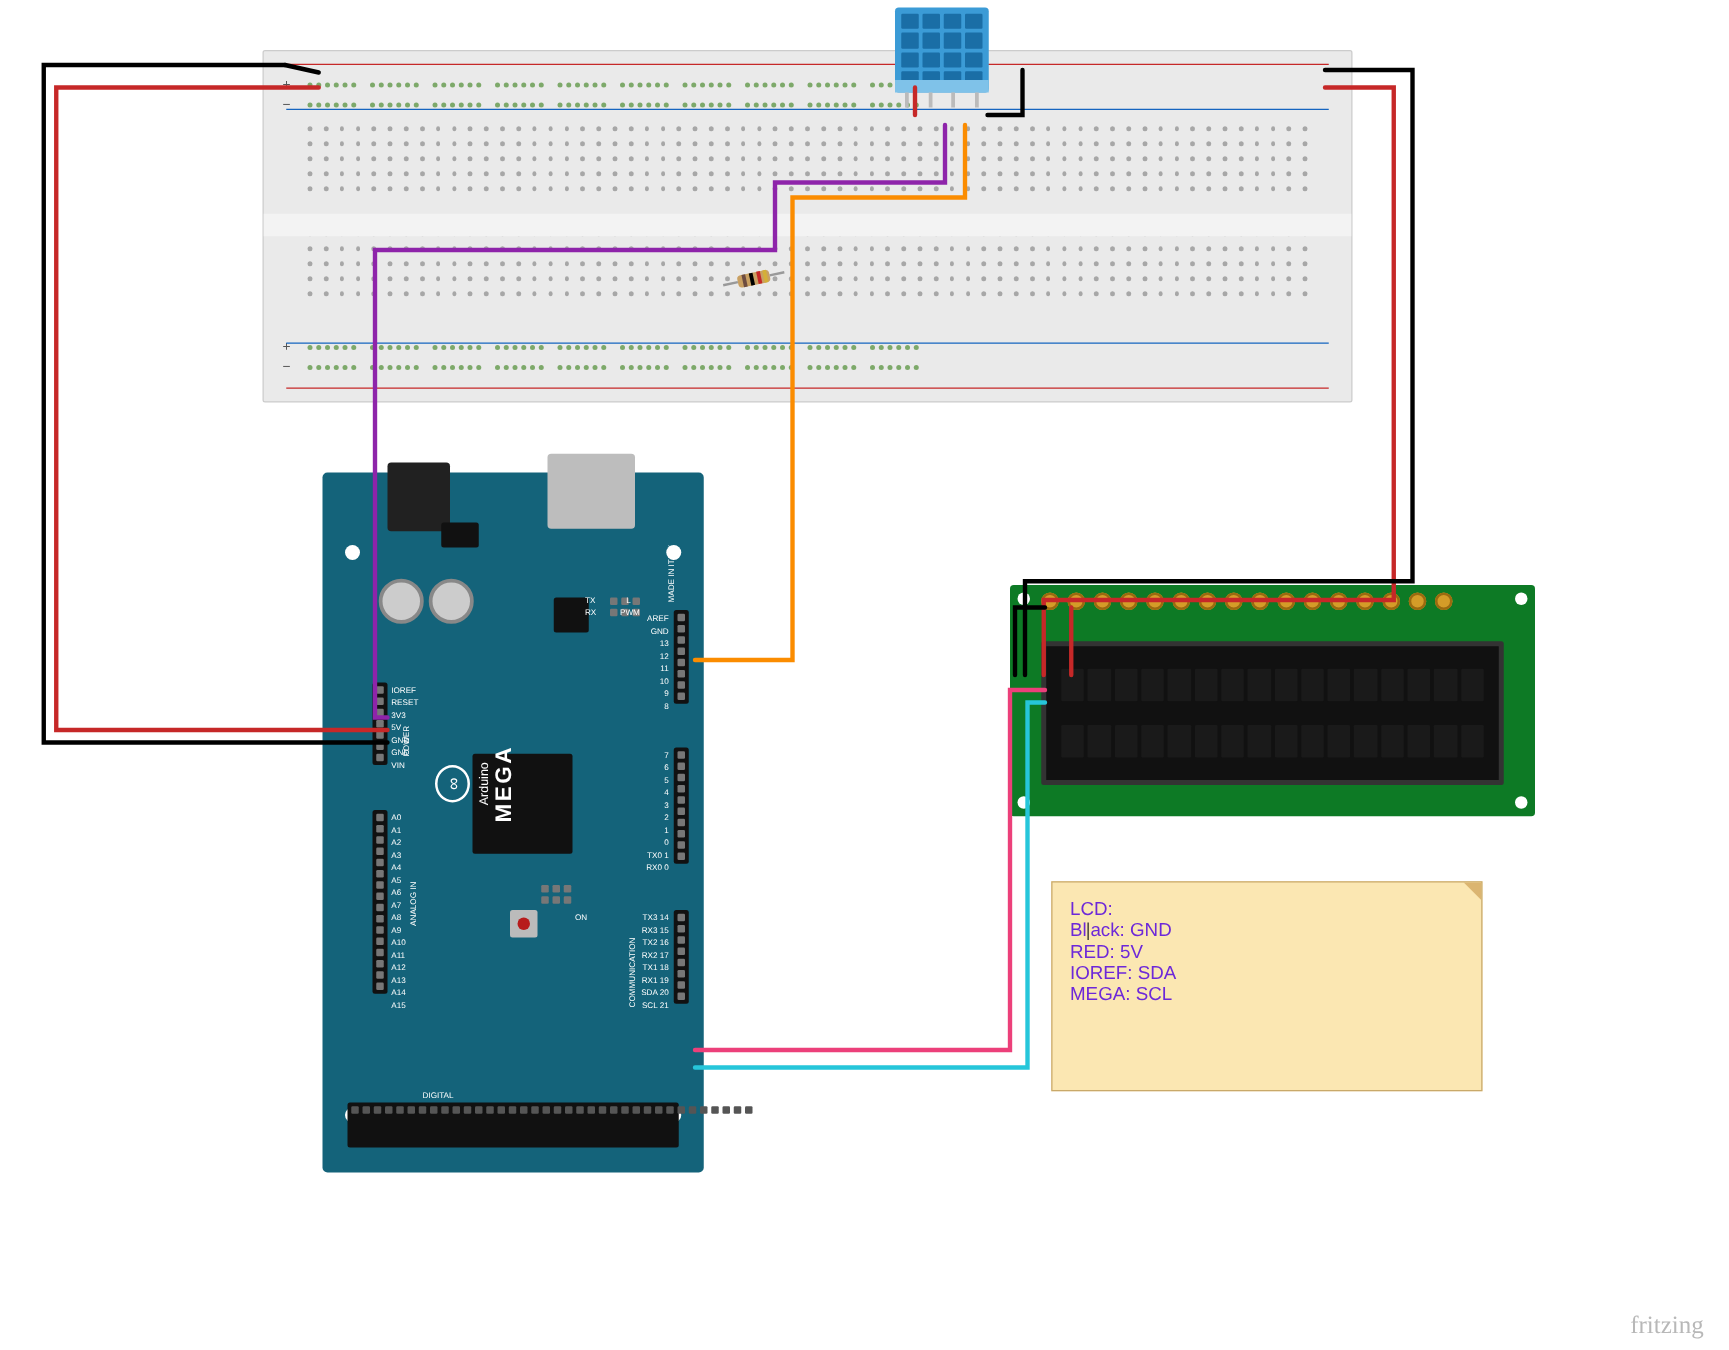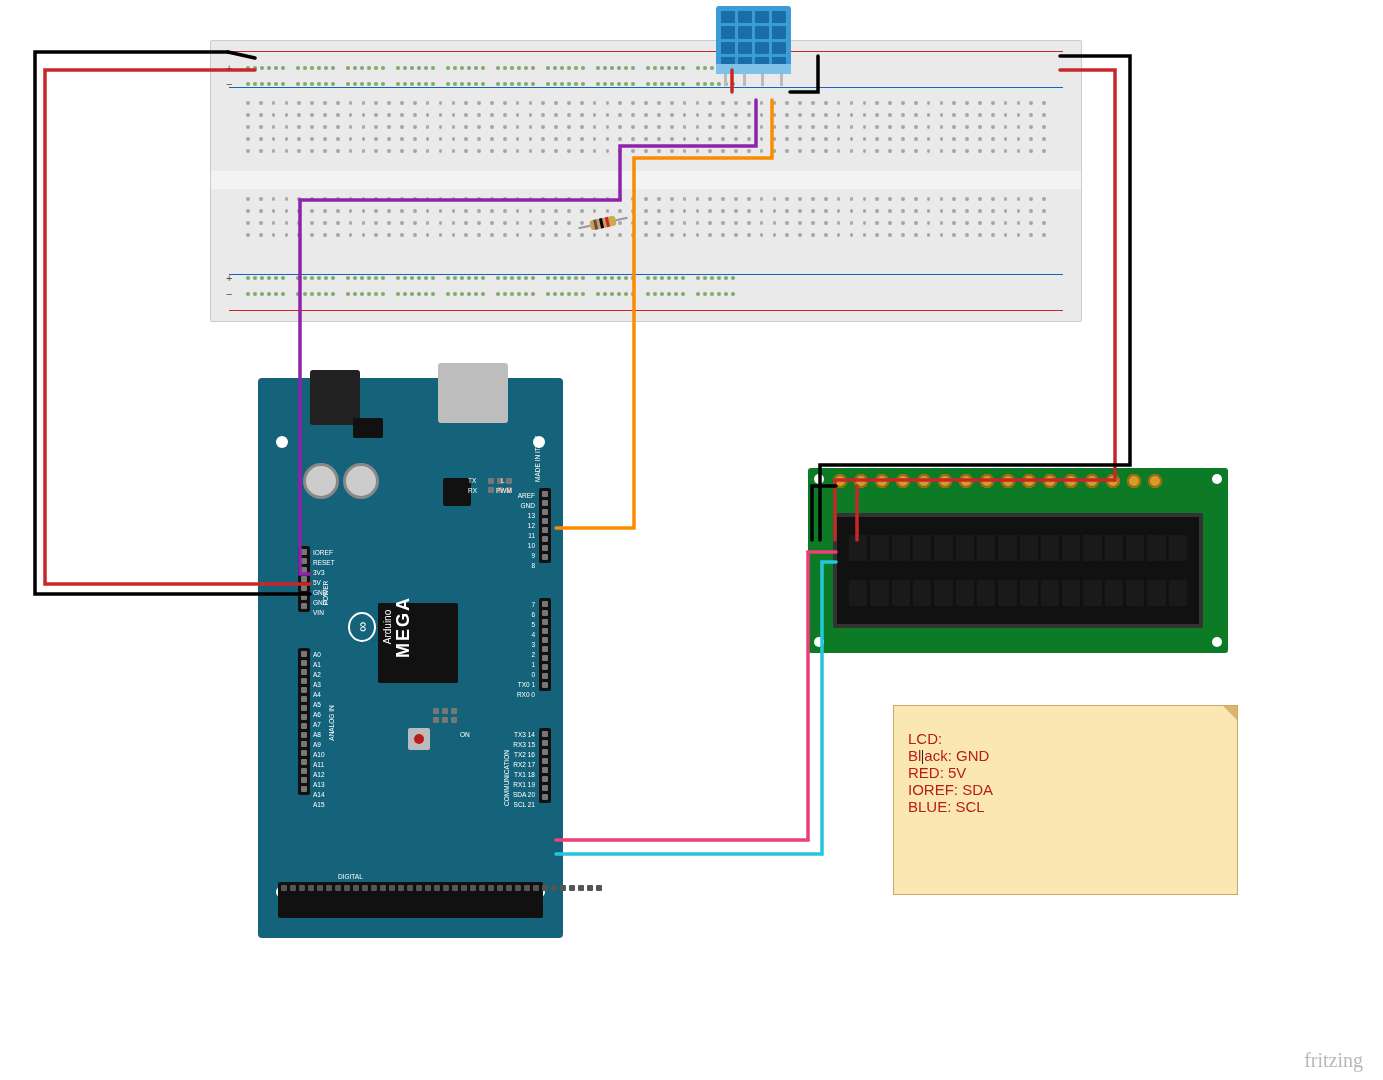--- a/index.html
+++ b/index.html
@@ -50,21 +50,21 @@
   .dht .label-strip{position:absolute;left:0;right:0;top:58px;height:10px;background:#7fc2e9}
   .dht .legs{position:absolute;left:8px;right:8px;bottom:0;top:68px;display:flex;justify-content:space-between}
   .dht .leg{width:3px;background:#bbb}
   
   .resistor{position:absolute;left:590px;top:218px;width:26px;height:10px;background:linear-gradient(90deg,#c9a062,#c9a062);border-radius:3px;transform:rotate(-12deg)}
   .resistor::before,.resistor::after{content:"";position:absolute;top:4px;width:12px;height:2px;background:#999}
   .resistor::before{left:-12px}
   .resistor::after{right:-12px}
   .resistor .band{position:absolute;top:0;bottom:0;width:3px}
   
-  .note{position:absolute;left:893px;top:705px;width:315px;height:140px;background:#fbe7b2;border:1px solid #c9a96a;font-size:15px;color:#b91c1c;padding:24px 14px}
+  .note{position:absolute;left:841px;top:705px;width:315px;height:140px;background:#fbe7b2;border:1px solid #c9a96a;font-size:15px;color:#6d28d9;padding:13px 14px}
   .note .corner{position:absolute;right:0;top:0;width:0;height:0;border-top:14px solid #dbb571;border-left:14px solid transparent}
   .note .caret{display:inline-block;width:0;border-left:1px solid #222;height:14px;vertical-align:middle;margin:0 1px}
   
   .fritzing{position:absolute;right:20px;bottom:8px;font-size:20px;color:#b8b8b8;font-family:'Comic Sans MS',cursive}
   
   svg.wires{position:absolute;inset:0;pointer-events:none}
   .wire{fill:none;stroke-width:3.5;stroke-linecap:round}
 </style>
 </head>
 <body>
@@ -1297,21 +1297,21 @@
     <div class="hole" style="bottom:6px;left:6px"></div>
     <div class="hole" style="bottom:6px;right:6px"></div>
   </div>
 
   <div class="note">
     <div class="corner"></div>
     <div>LCD:</div>
     <div><span>Bl</span><span class="caret"></span><span>ack: GND</span></div>
     <div>RED: 5V</div>
     <div>IOREF: SDA</div>
-    <div>BLUE: SCL</div>
+    <div>MEGA: SCL</div>
   </div>
 
   <svg class="wires" width="1383" height="1080" id="wiresvg">
       <path d="M310,594 L35,594 L35,52 L228,52" class="wire" stroke="#000"></path>
       <path d="M228,52 L255,58" class="wire" stroke="#000"></path>
       <path d="M310,584 L45,584 L45,70 L255,70" class="wire" stroke="#c62828"></path>
       <path d="M1060,70 L1115,70 L1115,480 L835,480 L835,540" class="wire" stroke="#c62828"></path>
       <path d="M1060,56 L1130,56 L1130,465 L820,465 L820,540" class="wire" stroke="#000"></path>
       <path d="M732,92 L732,70" class="wire" stroke="#c62828"></path>
       <path d="M790,92 L818,92 L818,56" class="wire" stroke="#000"></path>

